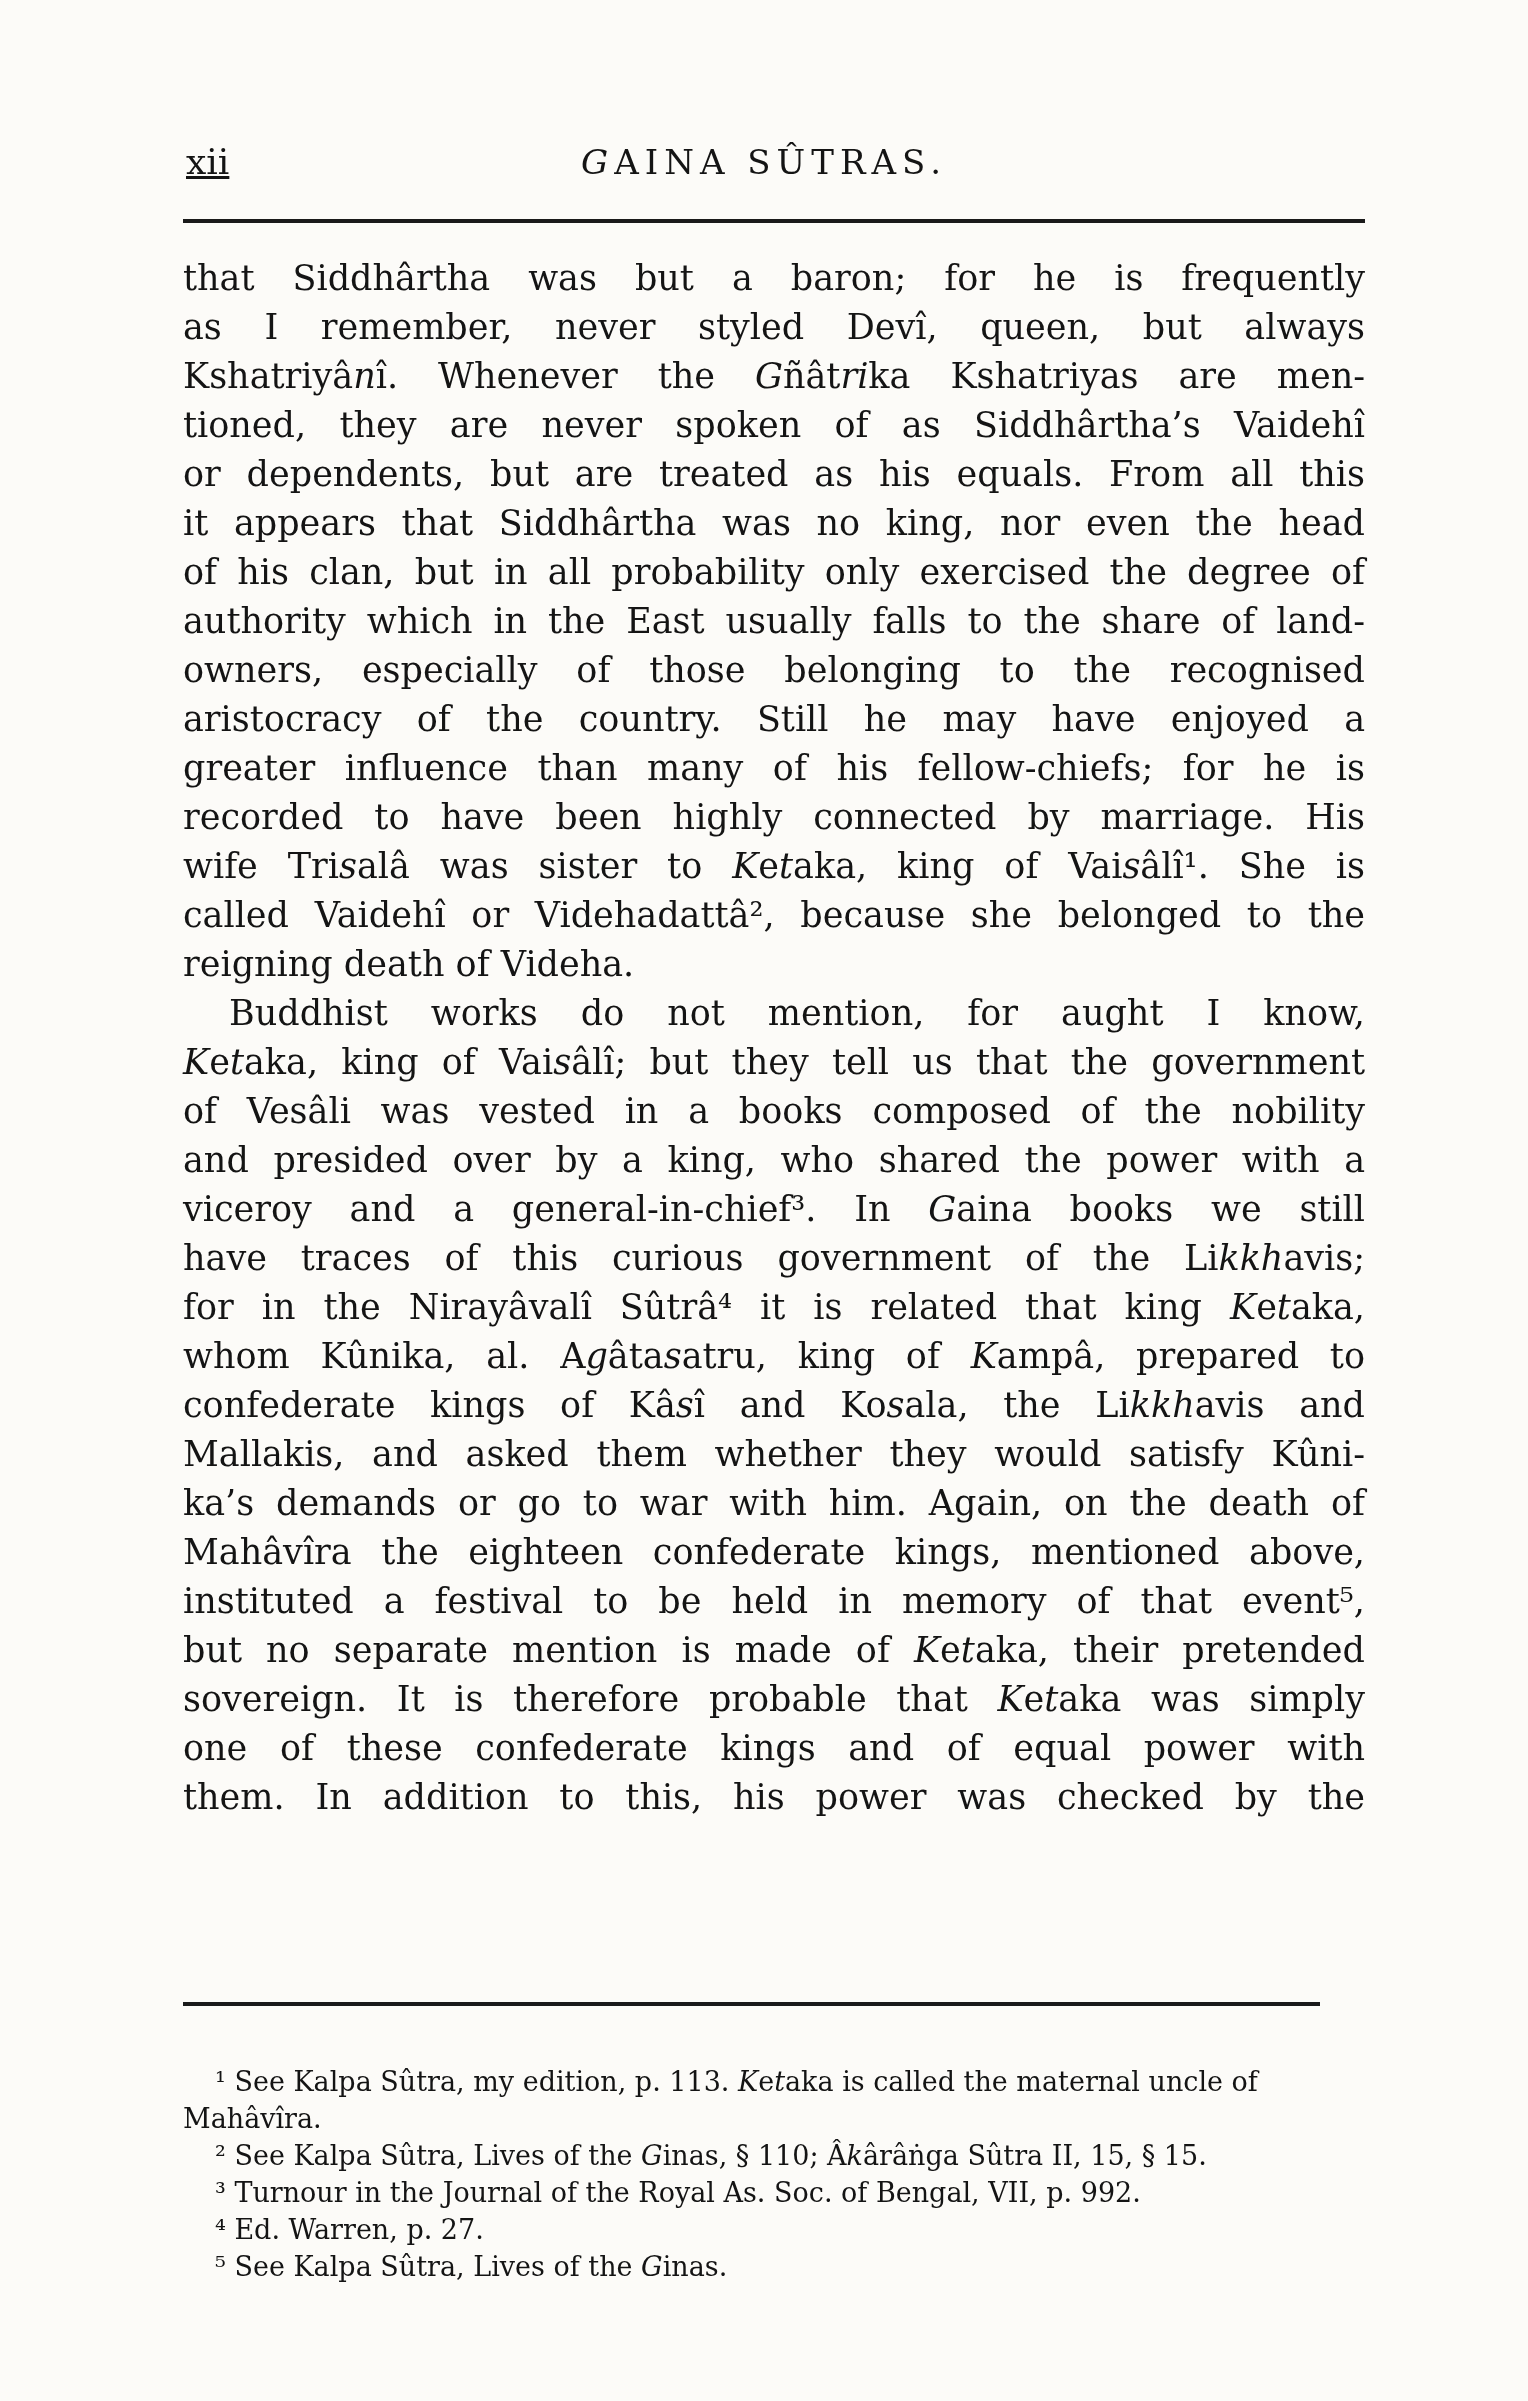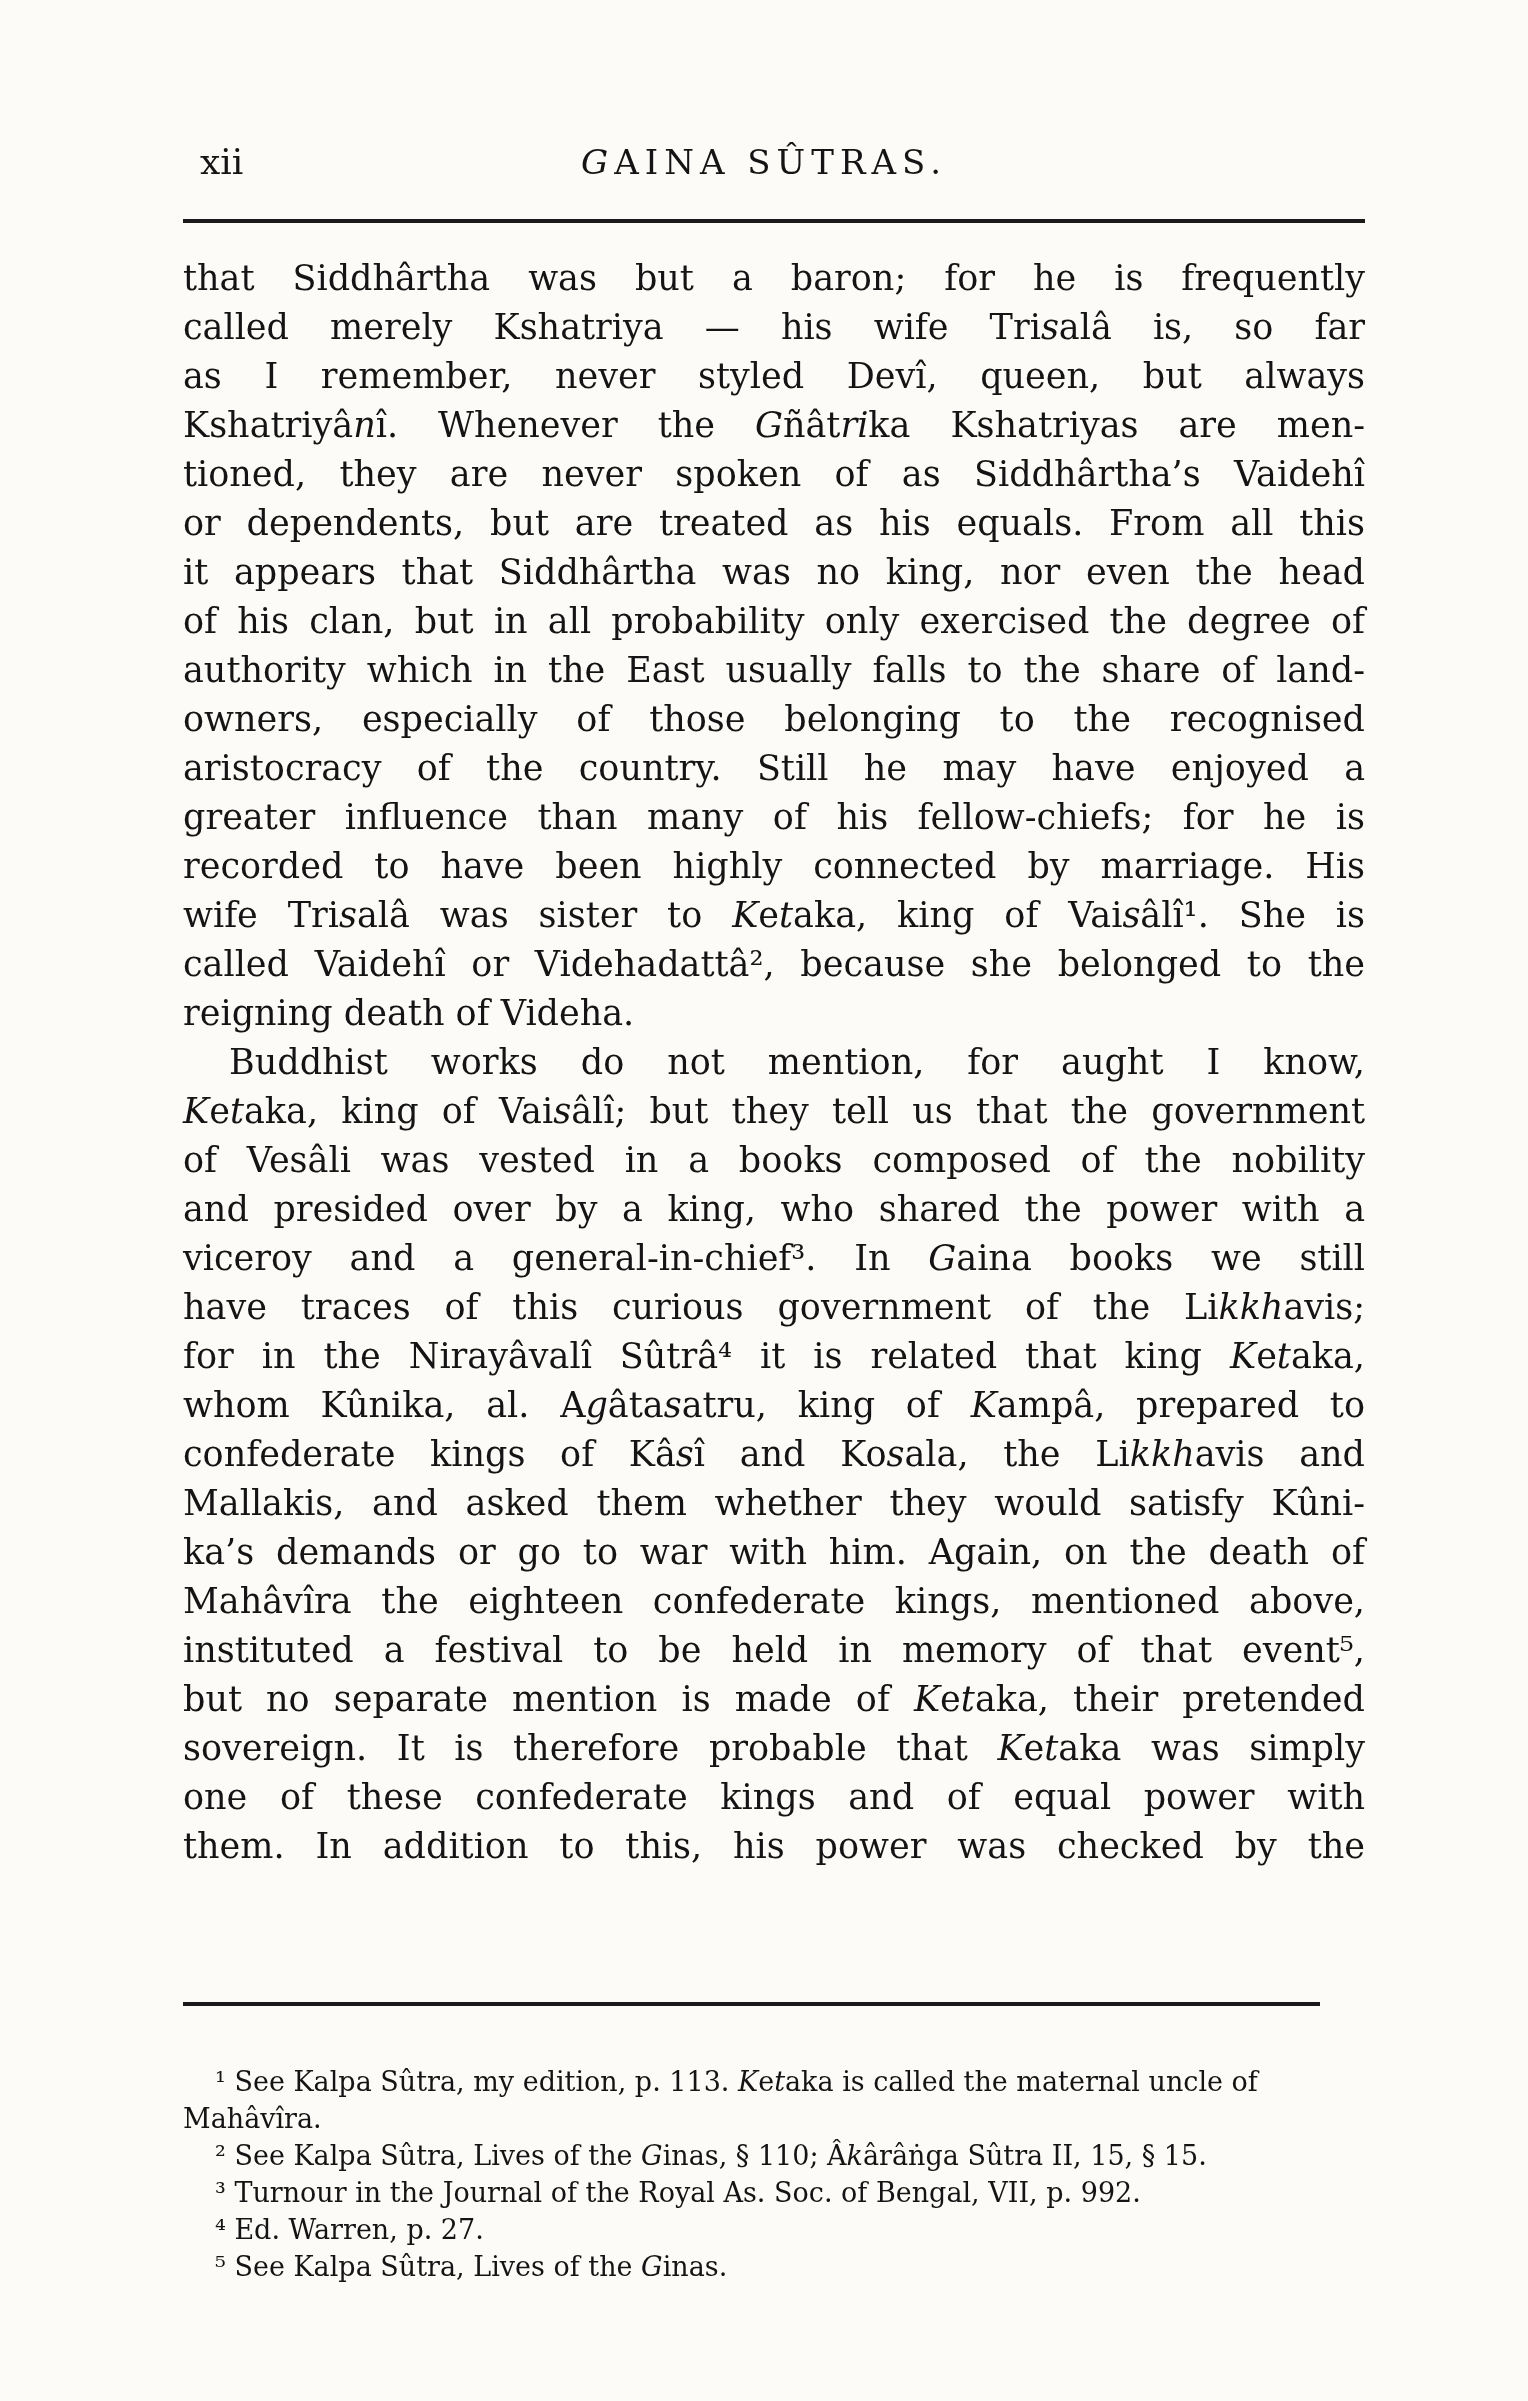--- a/index.html
+++ b/index.html
@@ -7,22 +7,22 @@
     position:relative;
     width:1528px; height:2401px;
     margin:0 auto;
     background:#fcfbf8;
     color:#141414;
     font-family:"DejaVu Serif","Liberation Serif",serif;
     overflow:hidden;
   }
   
   .header-folio {
-    position:absolute; left:200px; top:137px;
-    font-size:36px; line-height:50px;
+    position:absolute; left:186px; top:137px;
+    font-size:36px; line-height:50px;text-decoration:underline;
   }
   .header-title {
     position:absolute; left:0; right:0; top:137px;
     text-align:center;
     font-size:34px; line-height:50px;
     letter-spacing:6px;
   }
   .header-rule {
     position:absolute; left:183px; top:219px;
     width:1182px; height:4px; background:#1a1a1a;
@@ -55,21 +55,20 @@
 <body>
 
 <div class="page">
   <div class="header-folio">xii</div>
   <div class="header-title"><i>G</i>AINA SÛTRAS.</div>
   <div class="header-rule"></div>
 
   <div class="body-text">
       <div class="para">
         <div class="line">that Siddhârtha was but a baron; for he is frequently</div>
-        <div class="line">called merely Kshatriya — his wife Tri<i>s</i>alâ is, so far</div>
         <div class="line">as I remember, never styled Devî, queen, but always</div>
         <div class="line">Kshatriyâ<i>n</i>î. Whenever the <i>G</i>ñât<i>ri</i>ka Kshatriyas are men-</div>
         <div class="line">tioned, they are never spoken of as Siddhârtha’s Vaidehî</div>
         <div class="line">or dependents, but are treated as his equals. From all this</div>
         <div class="line">it appears that Siddhârtha was no king, nor even the head</div>
         <div class="line">of his clan, but in all probability only exercised the degree of</div>
         <div class="line">authority which in the East usually falls to the share of land-</div>
         <div class="line">owners, especially of those belonging to the recognised</div>
         <div class="line">aristocracy of the country. Still he may have enjoyed a</div>
         <div class="line">greater influence than many of his fellow-chiefs; for he is</div>

